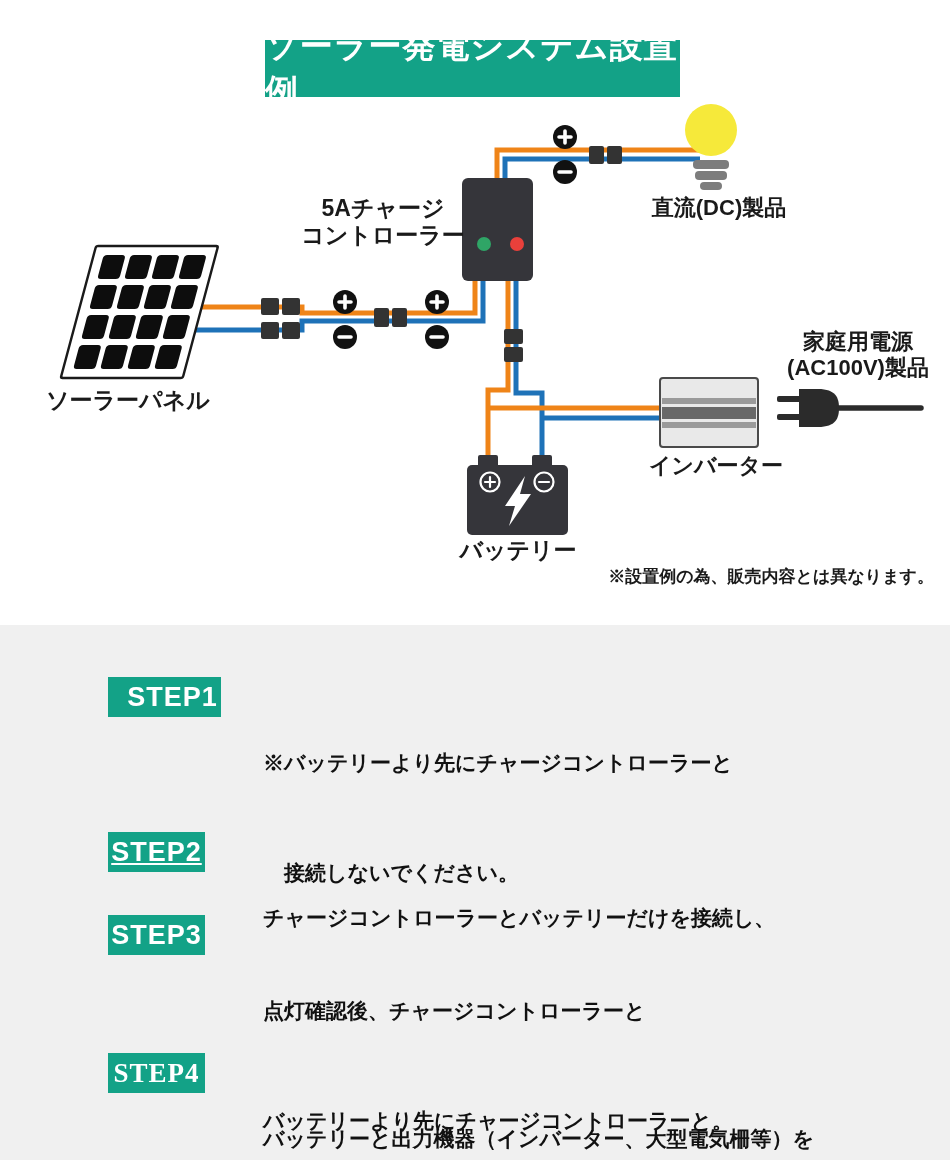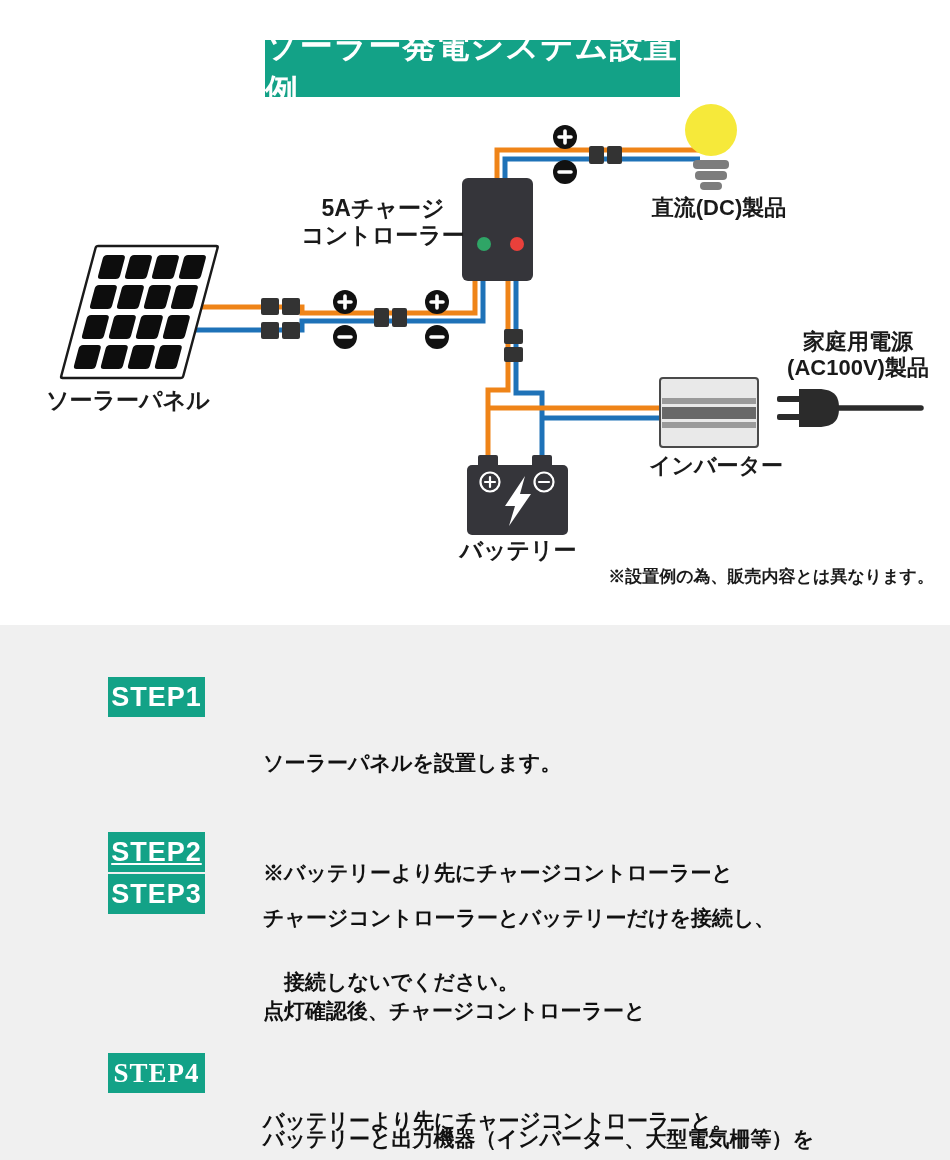--- a/index.html
+++ b/index.html
@@ -207,33 +207,32 @@
       </g>
       <path fill="#ffffff" d="M 525 476 L 505 506 L 515 506 L 509 526 L 531 494 L 520 494 Z"></path>
     </g>
     <text class="lbl-big" x="518" y="558" text-anchor="middle">バッテリー</text>
 
     <text class="note-text" x="934" y="582" text-anchor="end">※設置例の為、販売内容とは異なります。</text>
   </svg>
 
   <div class="steps-panel"></div>
 
-  <div class="step-badge" style="top:677px;">STEP1</div>
+  <div class="step-badge" style="top:677px;padding-left:16px;">STEP1</div>
   <div class="step-text" style="top:672px;">
-    <div>ソーラーパネルを設置します。</div>
     <div>※バッテリーより先にチャージコントローラーと</div>
     <div>　接続しないでください。</div>
   </div>
 
   <div class="step-badge" style="top:832px;text-decoration:underline;">STEP2</div>
   <div class="step-text" style="top:827px;">
     <div>チャージコントローラーとバッテリーだけを接続し、</div>
   </div>
 
-  <div class="step-badge" style="top:874px;">STEP3</div>
+  <div class="step-badge" style="top:915px;">STEP3</div>
   <div class="step-text" style="top:920px;">
     <div>点灯確認後、チャージコントローラーと</div>
     <div>バッテリーより先にチャージコントローラーと。</div>
     
   </div>
 
   <div class="step-badge" style="top:1053px;font-family:Liberation Serif, serif;">STEP4</div>
   <div class="step-text" style="top:1048px;">
     <div>バッテリーと出力機器（インバーター、大型電気柵等）を</div>
     

